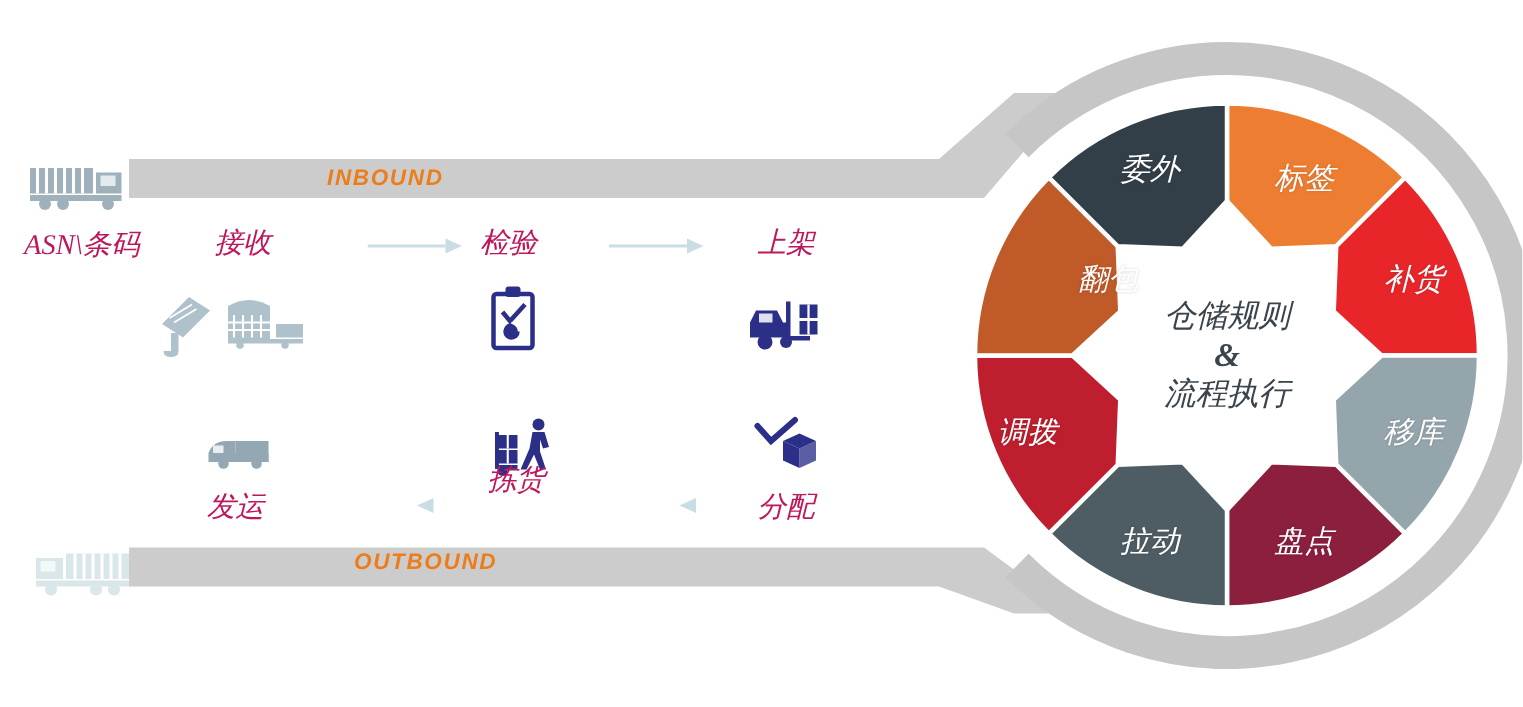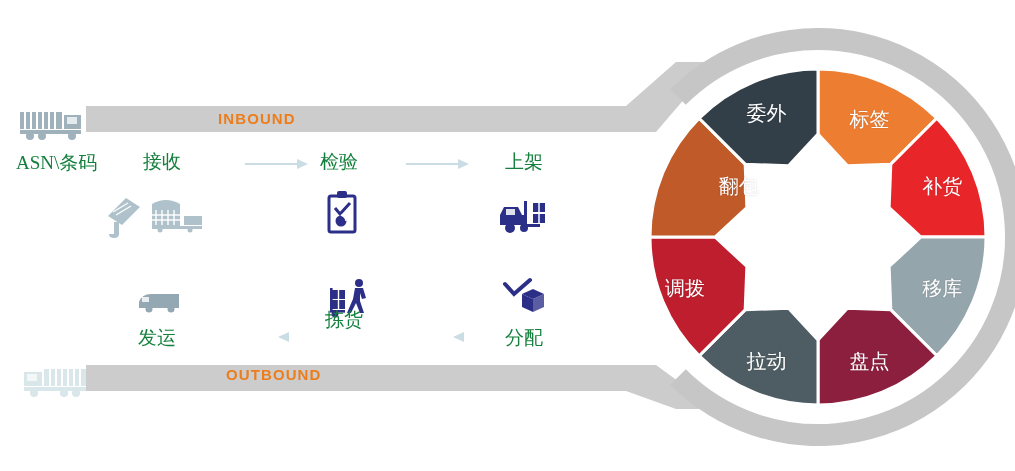--- a/index.html
+++ b/index.html
@@ -2,37 +2,37 @@
 <html><head>
 <meta charset="utf-8">
 <style>
   * { box-sizing: border-box; margin: 0; padding: 0; }
   html, body {
     width: 1015px; height: 471px;
     background: #ffffff;
     font-family: "Liberation Serif", "DejaVu Serif", serif;
     overflow: hidden;
   }
-  #stage { position: relative; width: 1015px; height: 411px; }
+  #stage { position: relative; width: 1015px; height: 411px; font-style: italic; }
 
   
   .band-label {
     position: absolute;
     font-family: "Liberation Sans", sans-serif;
     font-weight: bold;
     font-size: 15px;
     letter-spacing: 1.1px;
     color: #ED7D1B;
     z-index: 6;
     white-space: nowrap;
   }
   .stage-label {
     position: absolute;
     font-size: 19px;
-    color: #15803d;
+    color: #be185d;
     white-space: nowrap;
     z-index: 5;
     font-family: "Liberation Serif", serif;
   }
   .doc-label {
     position: absolute;
     font-size: 17px;
     color: #3f4850;
     line-height: 1.28;
     white-space: nowrap;
@@ -169,21 +169,21 @@
         <line x1="39" y1="21" x2="39" y2="30"></line>
       </g>
       <rect x="6" y="16" width="9" height="6" fill="#ffffff" opacity=".85"></rect>
     </svg>
   </div>
 
   <svg id="outbound-band" width="1015" height="471" style="position:absolute;left:0;top:0;z-index:2;pointer-events:none">
     <path d="M86,365 L656,365 L716,409 L676,409 L626,391 L86,391 Z" fill="#CCCCCC"></path>
   </svg>
 
-  <div class="band-label" style="left:226px; top:366px;">OUTBOUND</div>
+  <div class="band-label" style="left:236px; top:366px;">OUTBOUND</div>
 
   <div class="icon-wrap" style="left:18px; top:363px; width:72px; height:36px;">
     <svg width="72" height="36" viewBox="0 0 72 36">
       <g fill="#D9E6EA">
         <rect x="26" y="6" width="42" height="17"></rect>
         <rect x="6" y="9" width="18" height="14"></rect>
         <rect x="6" y="24" width="62" height="4"></rect>
         <circle cx="16" cy="30" r="4"></circle>
           <circle cx="46" cy="30" r="4"></circle>
         <circle cx="58" cy="30" r="4"></circle>
@@ -269,20 +269,25 @@
           <path d="M 315.79393923934 327.79393923934 A 168 168 0 0 1 197 377 L 197 312 L 226.46662429211193 280.1387240033691 L 269.8319984622144 281.8319984622144 Z" fill="#8C1E3E" stroke="#ffffff" stroke-width="3"></path>
           <path d="M 197 377 A 168 168 0 0 1 78.20606076066002 327.79393923934 L 124.16800153778561 281.8319984622144 L 167.5333757078881 280.1387240033691 L 197 312 Z" fill="#4E5D63" stroke="#ffffff" stroke-width="3"></path>
           <path d="M 78.20606076066002 327.79393923934 A 168 168 0 0 1 29 209.00000000000003 L 94 209 L 125.86127599663092 238.46662429211193 L 124.16800153778561 281.8319984622144 Z" fill="#BE1E2D" stroke="#ffffff" stroke-width="3"></path>
           <path d="M 29 209.00000000000003 A 168 168 0 0 1 78.20606076066 90.20606076066002 L 124.16800153778559 136.1680015377856 L 125.86127599663091 179.53337570788813 L 94 209 Z" fill="#C05A28" stroke="#ffffff" stroke-width="3"></path>
           <path d="M 78.20606076066 90.20606076066002 A 168 168 0 0 1 196.99999999999997 41 L 196.99999999999997 106 L 167.5333757078881 137.86127599663092 L 124.16800153778559 136.1680015377856 Z" fill="#333F48" stroke="#ffffff" stroke-width="3"></path>
         </g>
 
       <circle cx="197" cy="209" r="77" fill="#ffffff"></circle>
     </svg>
 
+    <div id="hub" style="left:120px; top:132px; width:154px; height:154px;">
+      <span>仓储规则</span>
+      <span class="amp">&amp;</span>
+      <span>流程执行</span>
+    </div>
 
     <div id="seg-labels">
         <div class="seg-text" style="left: 248.471px; top: 91px; transform: translate(-50%, -50%);">标签</div>
         <div class="seg-text" style="left: 321.262px; top: 157.529px; transform: translate(-50%, -50%);">补货</div>
         <div class="seg-text" style="left: 321.262px; top: 260.471px; transform: translate(-50%, -50%);">移库</div>
         <div class="seg-text" style="left: 248.471px; top: 333.262px; transform: translate(-50%, -50%);">盘点</div>
         <div class="seg-text" style="left: 145.529px; top: 333.262px; transform: translate(-50%, -50%);">拉动</div>
         <div class="seg-text" style="left: 64px; top: 260.471px; transform: translate(-50%, -50%);">调拨</div>
         <div class="seg-text" style="left: 72.7382px; top: 157.529px; transform: translate(-50%, -50%); margin-left: 45px;">翻包</div>
         <div class="seg-text" style="left: 145.529px; top: 84.7382px; transform: translate(-50%, -50%);">委外</div>

